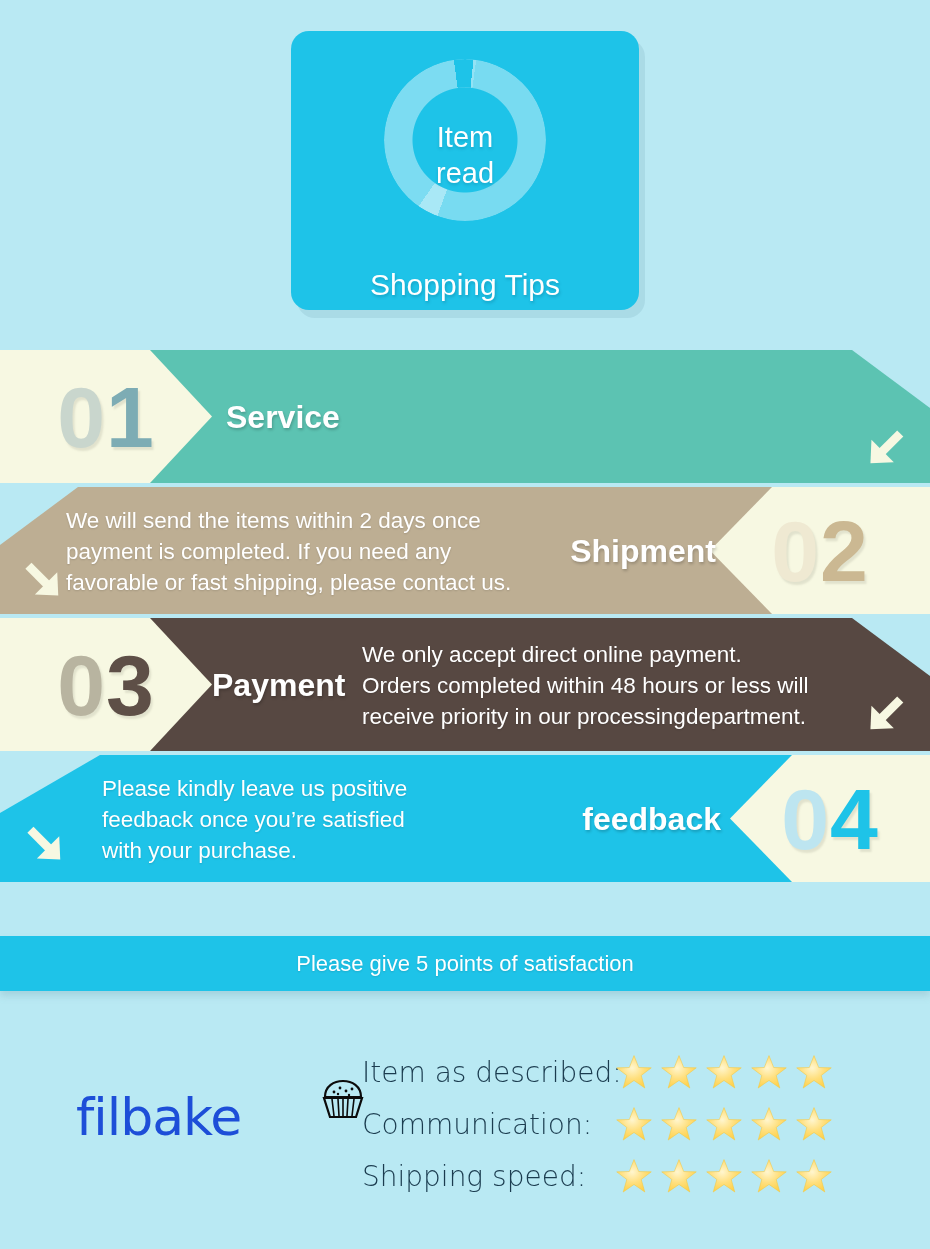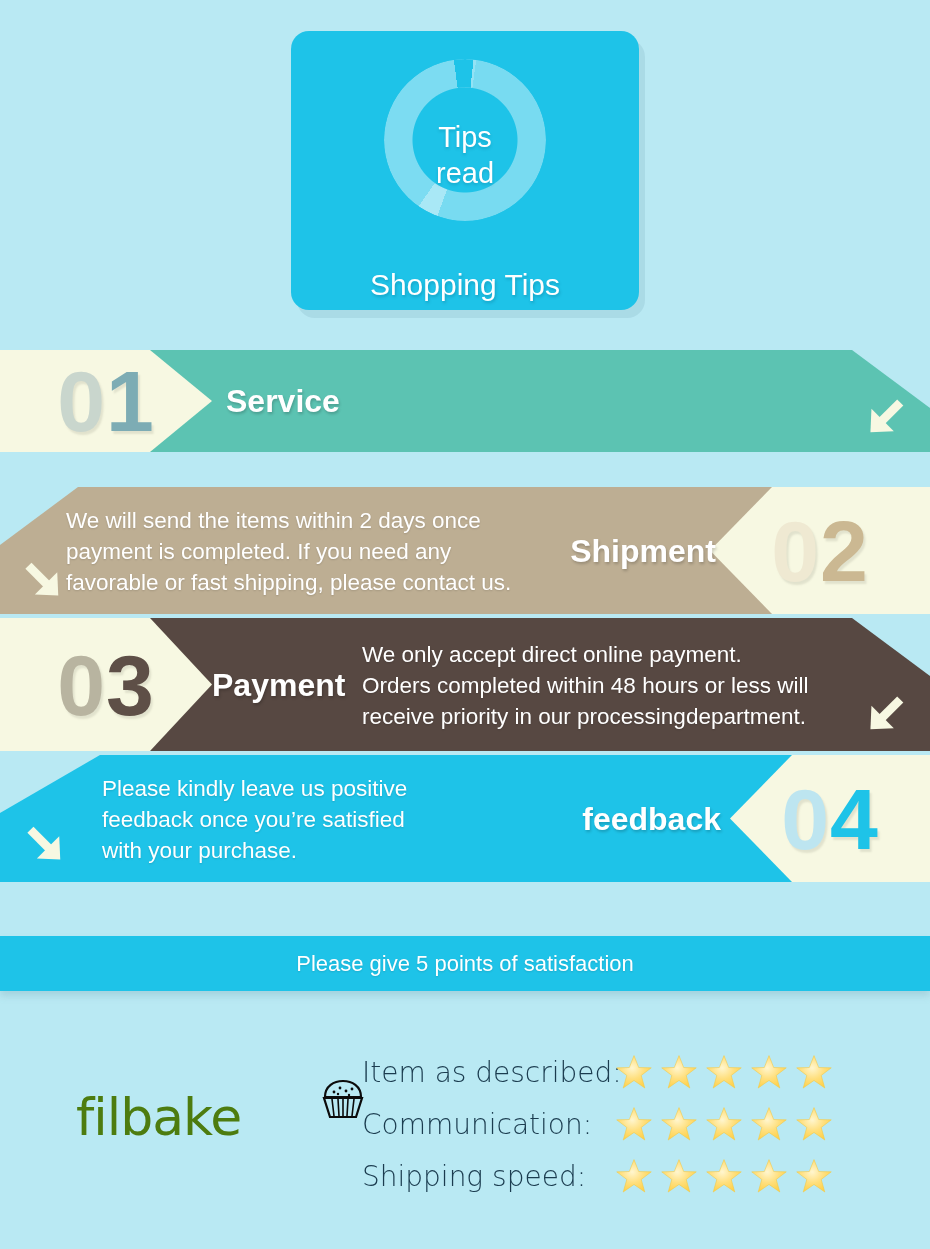--- a/index.html
+++ b/index.html
@@ -84,21 +84,21 @@
   .body-txt{
     position:absolute; top:50%; transform:translateY(-50%);
     color:#ffffff; font-size:22.5px; line-height:31px;
     font-weight:300;
     text-shadow:0 1px 2px rgba(0,0,0,.14);
     white-space:nowrap;
   }
   .arrow{ position:absolute; width:46px; height:46px; }
 
   
-  #b1{ top:350px; height:102px; }
+  #b1{ top:350px; height:133px; }
   #b1 .bar{
     left:0; width:930px; background:#5cc3b2;
     clip-path: polygon(0 0, 852px 0, 930px 58px, 930px 100%, 0 100%);
   }
   #b1 .badge{
     left:0; width:212px;
     clip-path: polygon(0 0, 150px 0, 212px 50%, 150px 100%, 0 100%);
   }
   #b1 .badge .d-light{ color:#c9d6cd; }
   #b1 .badge .d-dark{ color:#7dacb4; }
@@ -166,21 +166,21 @@
     text-shadow:0 1px 2px rgba(0,0,0,.12);
     text-align:center;
   }
 
   
   .logo-box{
     position:absolute; left:60px; top:1075px; width:290px; height:90px;
   }
   .logo-text{
     font-family:"DejaVu Sans", sans-serif;
-    font-size:52px; color:#4d7c0f; letter-spacing:-1px;
+    font-size:52px; color:#1d4ed8; letter-spacing:-1px;
     position:absolute; left:16px; top:12px; font-weight:400;
   }
   .cupcake{ position:absolute; left:258px; top:2px; }
 
   .ratings{
     position:absolute; left:362px; top:1046px; width:560px;
   }
   .rating-row{
     display:flex; align-items:center; height:52px;
   }
@@ -193,21 +193,21 @@
   .star{ width:36px; height:36px; display:block; }
 </style>
 </head>
 <body>
 
 <div class="header-wrap">
   <div class="tips-card">
     <div class="donut"></div>
     <div class="donut-gap"></div>
     <div class="donut-text">
-      <div>Tips</div>
+      <div>Item</div>
       <div>read</div>
     </div>
     <div class="tips-title">Shopping Tips</div>
   </div>
 </div>
 
 <div class="banner" id="b1">
   <div class="bar"></div>
   <div class="badge">
     <span><i class="d-light" style="font-style:normal">0</i><i class="d-dark" style="font-style:normal">1</i></span>

